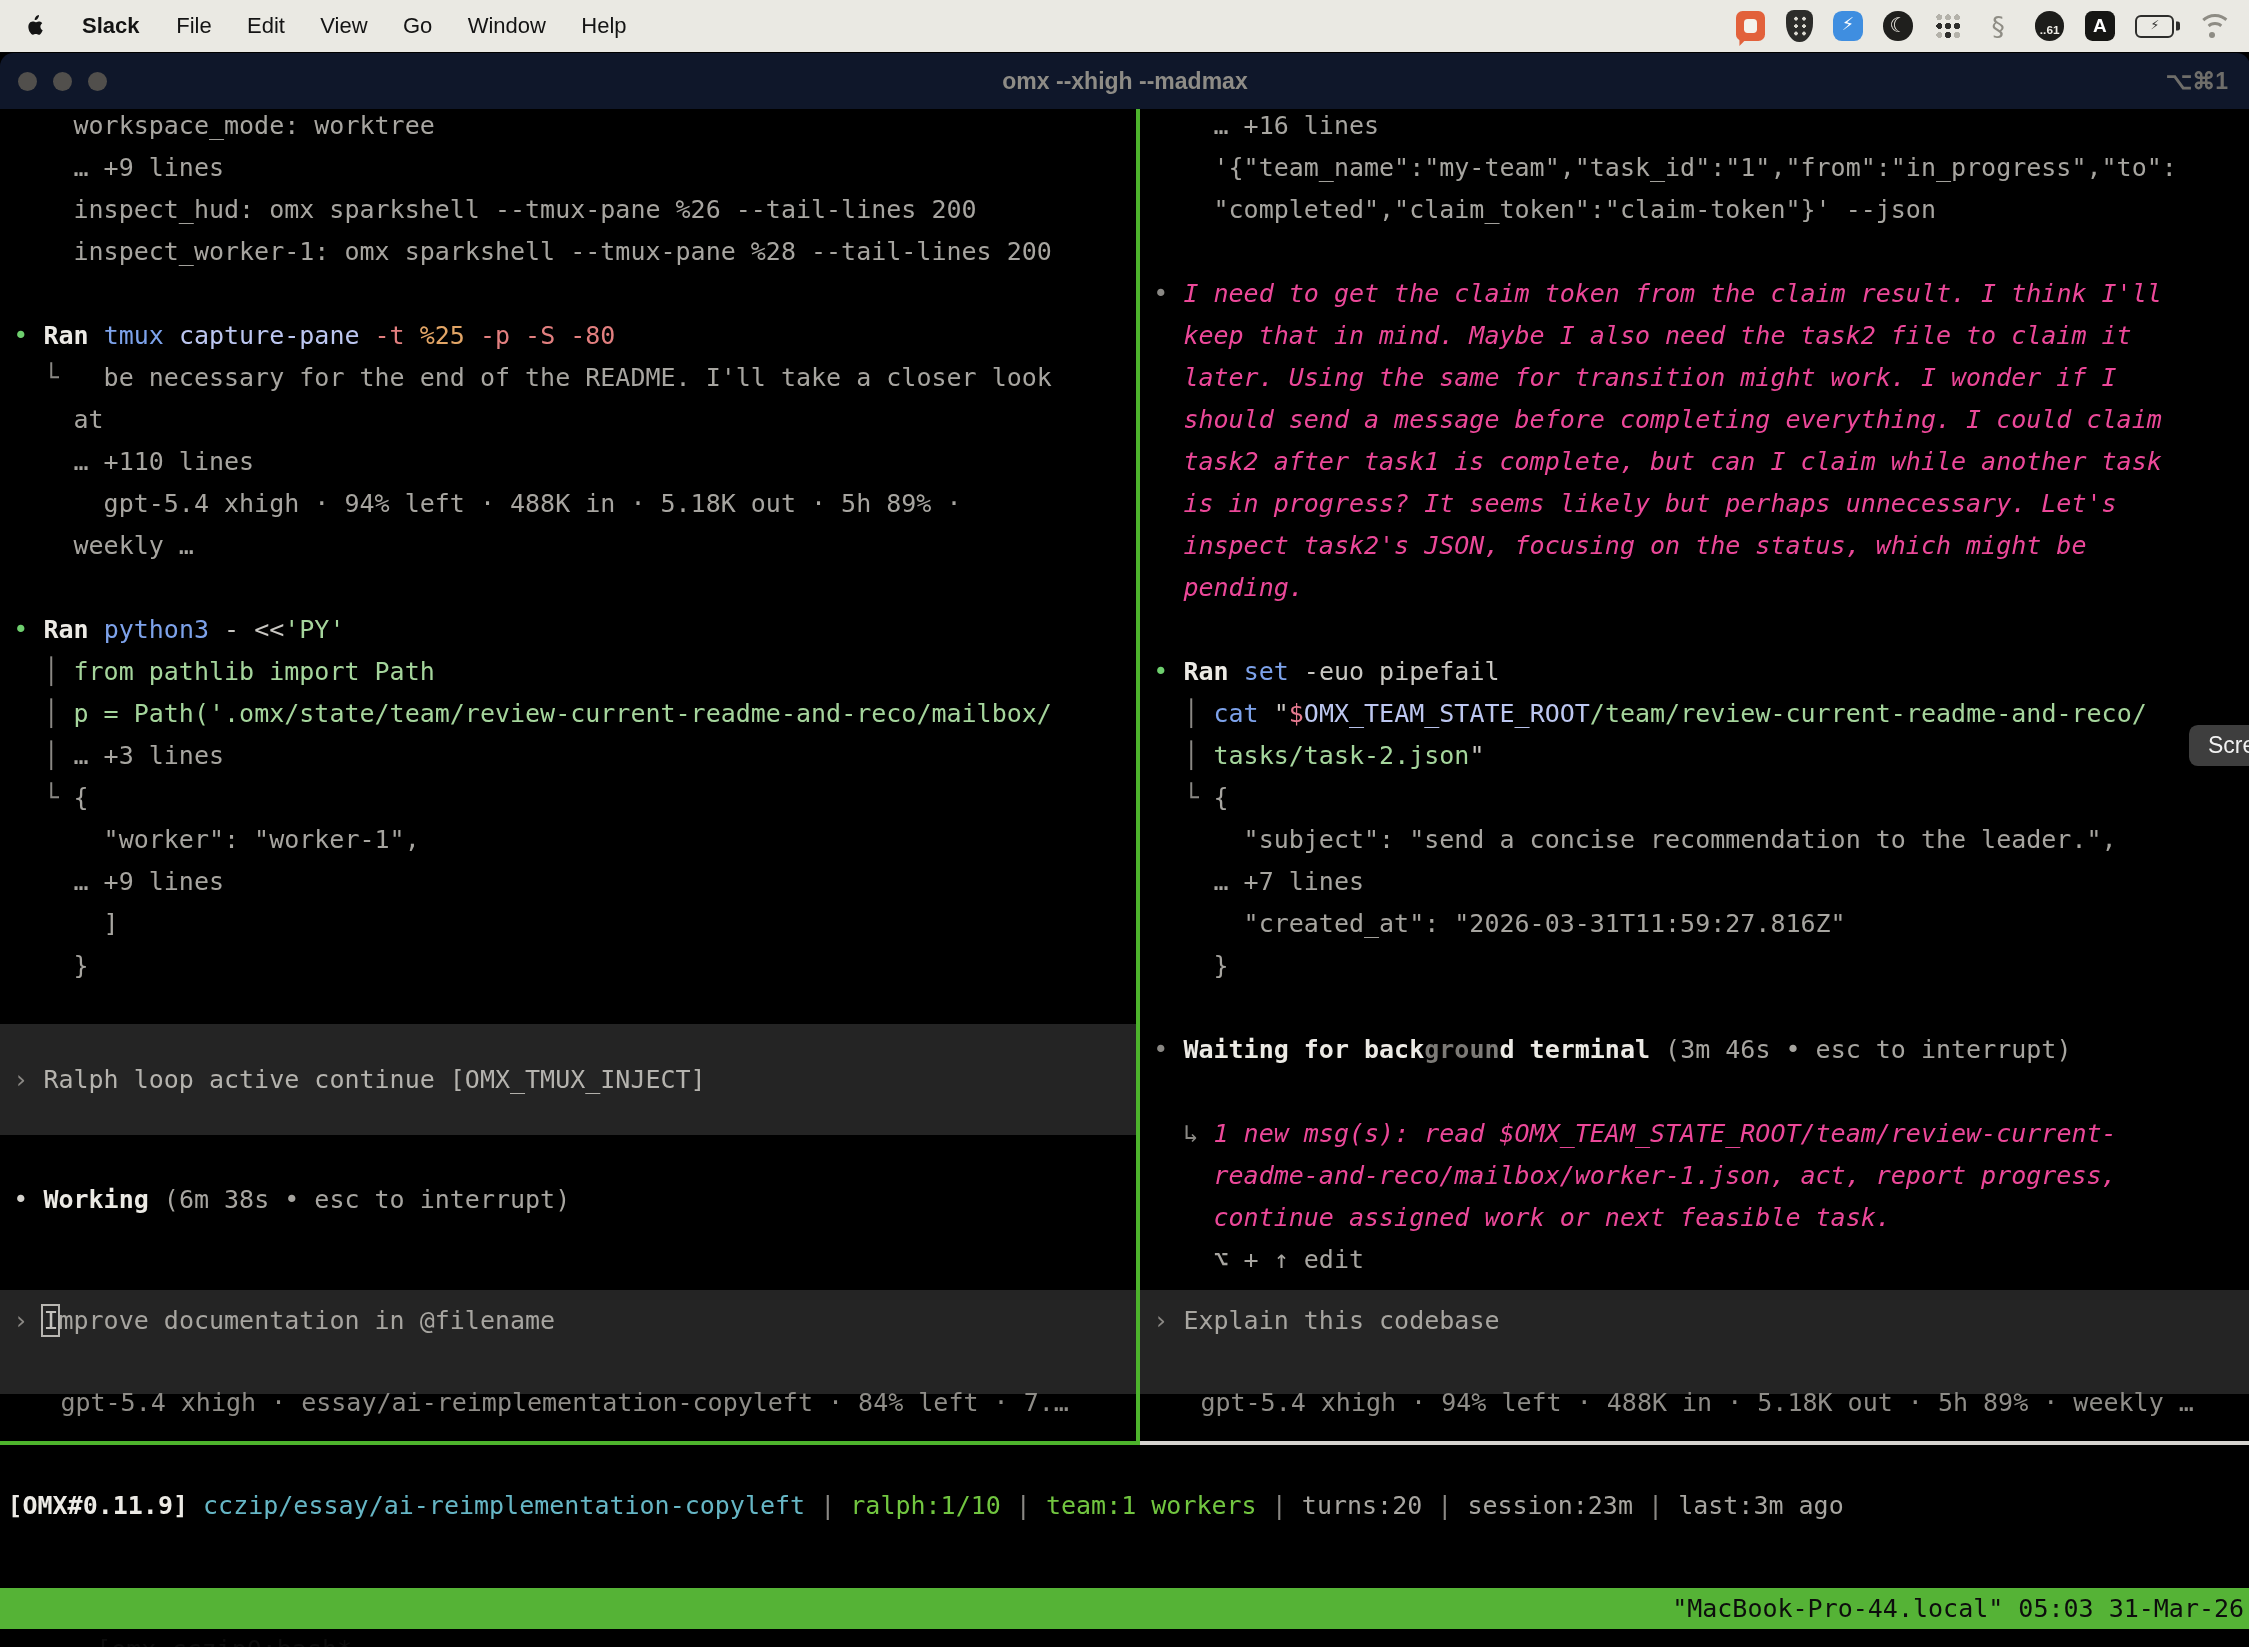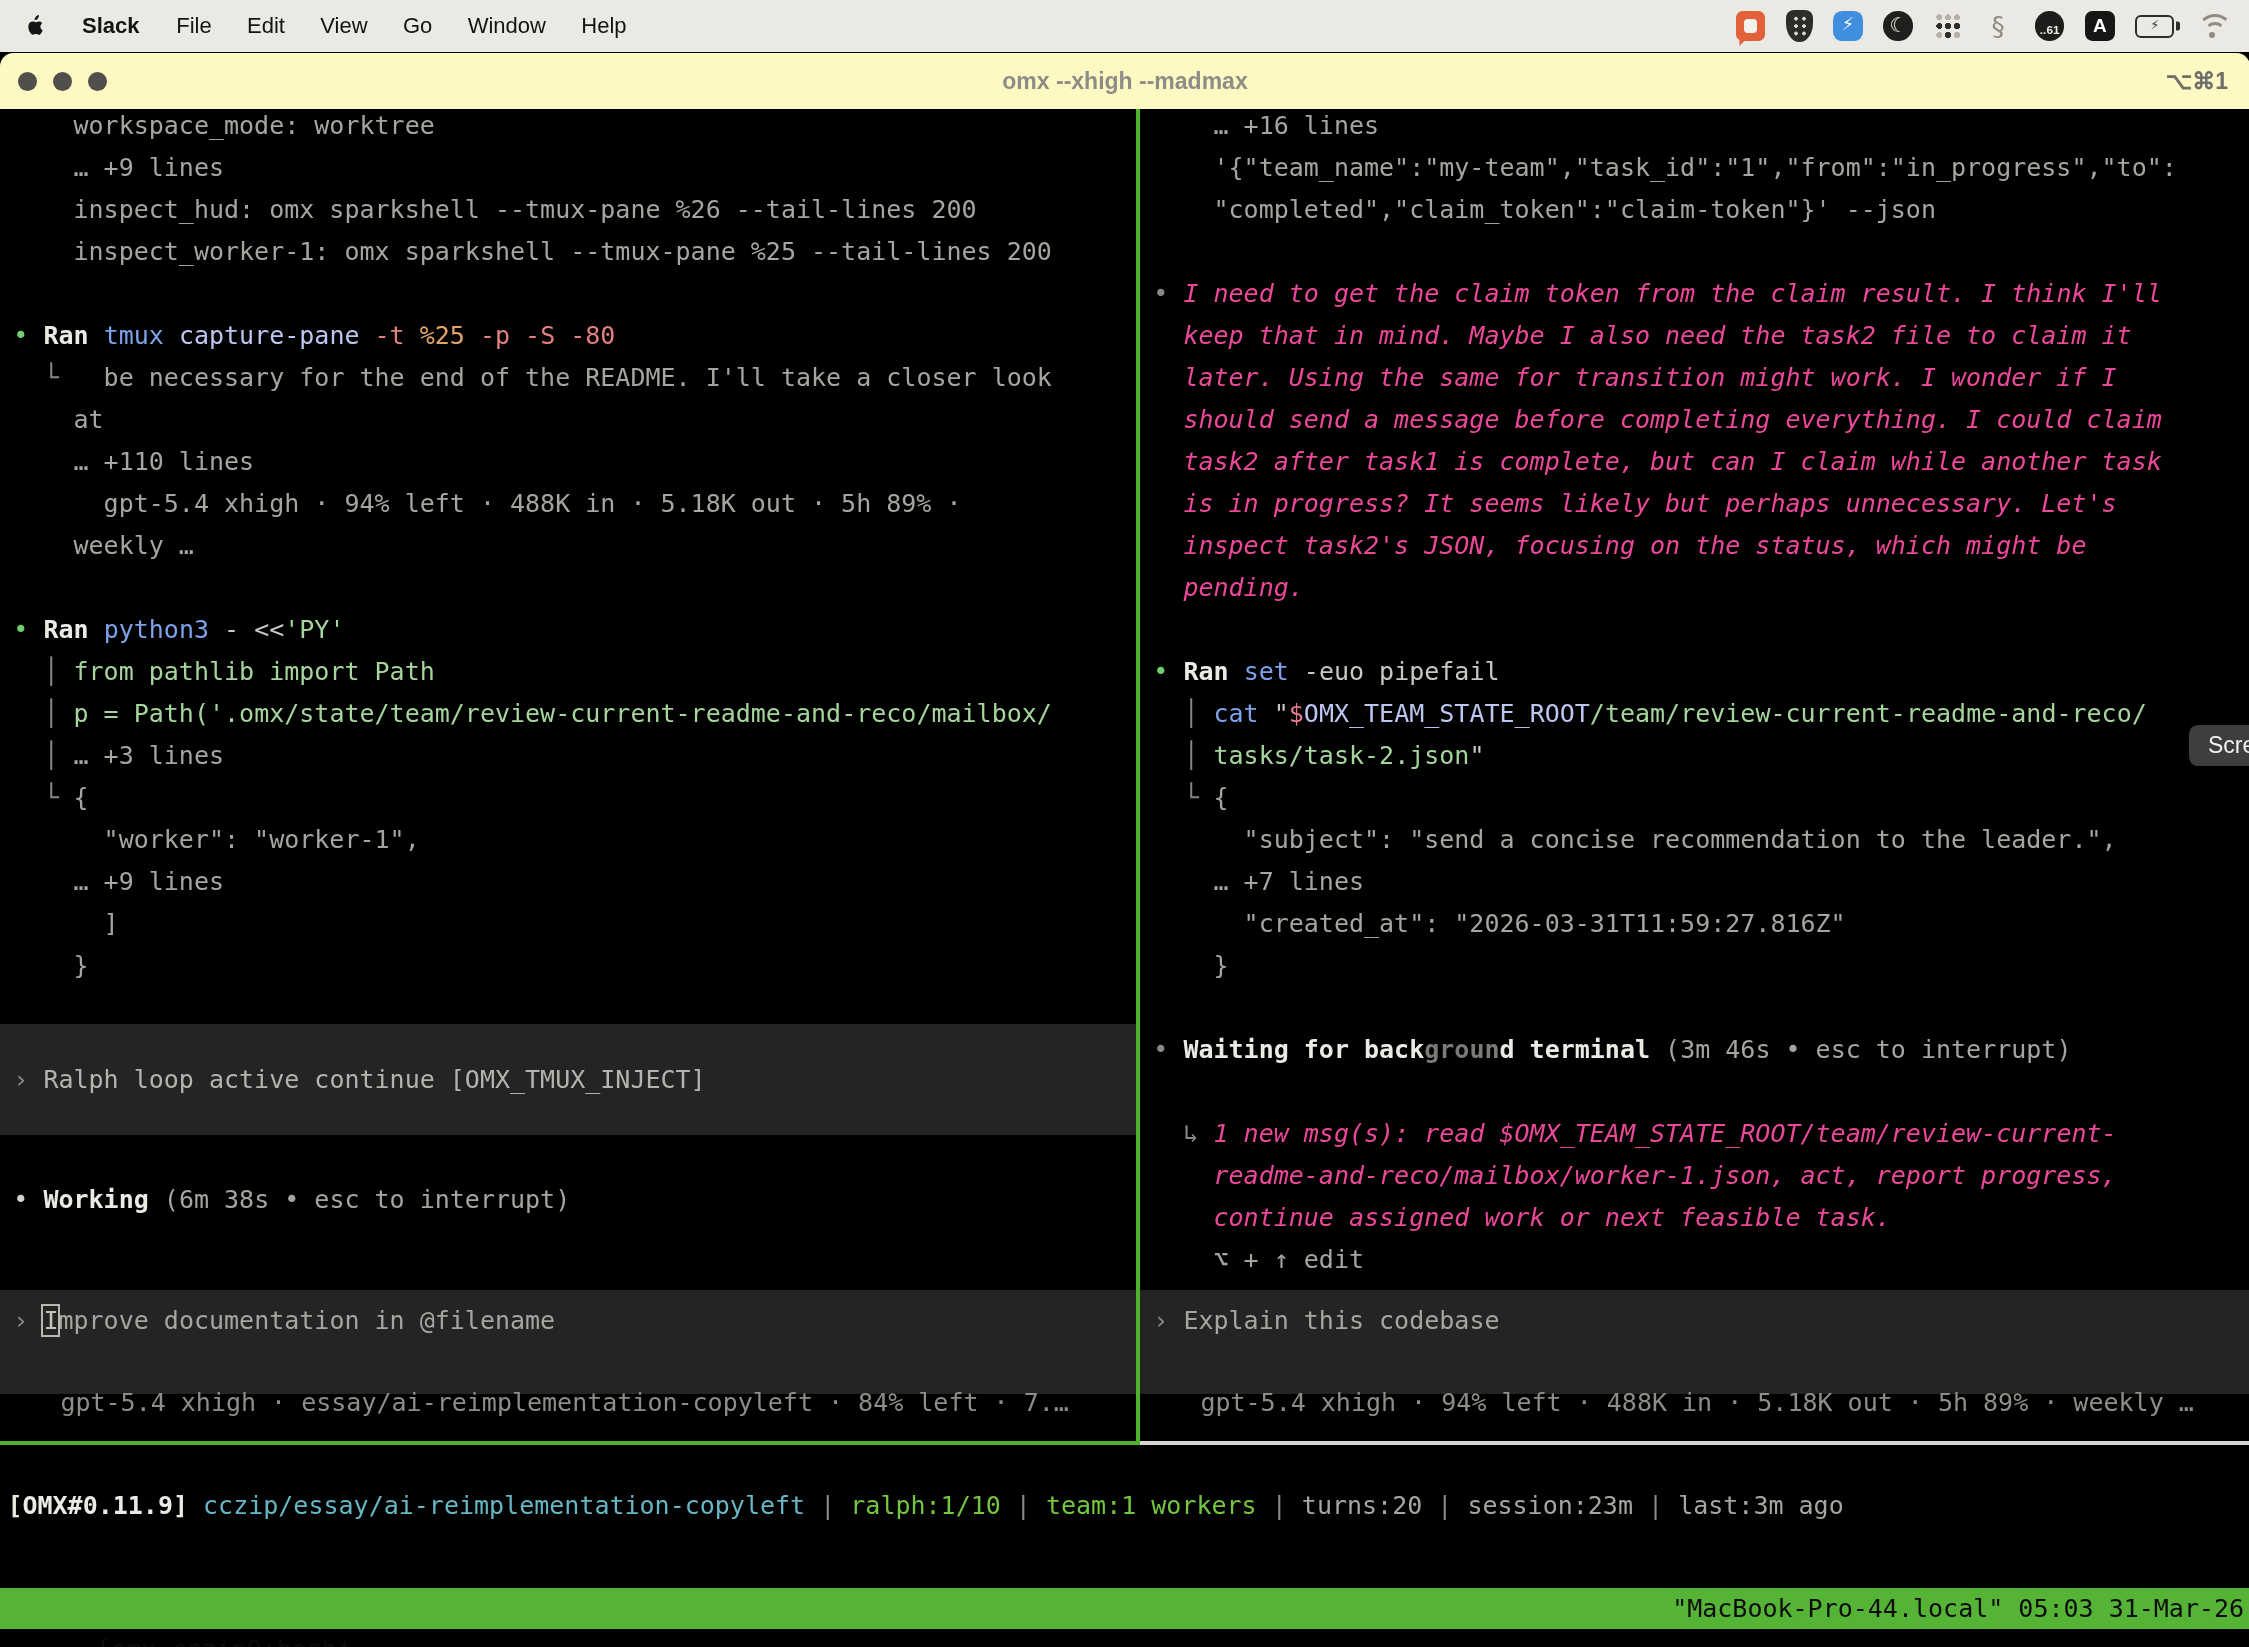--- a/index.html
+++ b/index.html
@@ -45,21 +45,21 @@
   .icon-battery::after{content:"";position:absolute;right:-7.4px;top:50%;transform:translateY(-50%);width:3.7px;height:8.9px;background:#2d2d2b;border-radius:0 2.2px 2.2px 0;}
   .icon-battery::before{content:"⚡";font-family:"DejaVu Sans",sans-serif;font-size:12.5px;color:#2d2d2b;position:absolute;left:0;right:0;top:0.7px;text-align:center;}
   .icon-wifi{width:34px;height:26.6px;}
   .icon-wifi::before{content:"";position:absolute;left:0.7px;top:1.5px;width:32px;height:32px;border:3.7px solid #8e8c84;border-radius:50%;clip-path:polygon(50% 50%,-15% -25%,115% -25%);}
   .icon-wifi::after{content:"";position:absolute;left:8.9px;top:9.6px;width:16px;height:16px;border:3.7px solid #8e8c84;border-radius:50%;clip-path:polygon(50% 50%,-15% -25%,115% -25%);}
   .icon-wifi b{position:absolute;left:14.4px;top:19px;width:5.9px;height:5.9px;border-radius:50%;background:#8e8c84;}
 
   
   .window{position:absolute;top:53px;left:0;width:2250px;height:1594px;background:#000;
     border-radius:13.3px 13.3px 10.3px 10.3px;overflow:hidden;}
-  .titlebar{position:relative;height:56px;background:#fef9c3;}
+  .titlebar{position:relative;height:56px;background:#0f172a;}
   .tl{position:absolute;top:18.5px;left:17.7px;display:flex;gap:16px;}
   .tl i{width:19px;height:19px;border-radius:50%;background:#514f4c;display:block;}
   .wtitle{position:absolute;left:0;right:0;top:0;height:56px;line-height:56px;text-align:center;
     color:#8e8c86;font-family:"Liberation Sans",sans-serif;font-size:23px;font-weight:bold;}
   .wshortcut{position:absolute;right:22px;top:0;height:56px;line-height:56px;
     color:#6f6e6a;font-family:"Liberation Sans",sans-serif;font-size:23px;font-weight:bold;}
 
   
   .term{position:absolute;top:56px;left:0;right:0;bottom:0;
     font-family:"DejaVu Sans Mono","DejaVu Sans",monospace;font-size:25px;color:#a7a5a0;}
@@ -171,21 +171,21 @@
     <div class="wtitle">omx --xhigh --madmax</div>
     <div class="wshortcut">⌥⌘1</div>
   </div>
 
   <div class="term">
     <div class="pane pleft">
       <div class="rows">
           <div class="trow"><span class="dim">    workspace_mode: worktree</span></div>
           <div class="trow"><span class="dim">    … +9 lines</span></div>
           <div class="trow"><span class="dim">    inspect_hud: omx sparkshell --tmux-pane %26 --tail-lines 200</span></div>
-          <div class="trow"><span class="dim">    inspect_worker-1: omx sparkshell --tmux-pane %25 --tail-lines 200</span></div>
+          <div class="trow"><span class="dim">    inspect_worker-1: omx sparkshell --tmux-pane %28 --tail-lines 200</span></div>
           <div class="trow"></div>
           <div class="trow"><span class="grn">• </span><span class="wht">Ran </span><span class="blu">tmux </span><span class="lav">capture-pane </span><span class="red">-t </span><span class="org">%25 </span><span class="red">-p -S -80</span></div>
           <div class="trow"><span class="dimm">  └   </span><span class="dim">be necessary for the end of the README. I'll take a closer look</span></div>
           <div class="trow"><span class="dim">    at</span></div>
           <div class="trow"><span class="dim">    … +110 lines</span></div>
           <div class="trow"><span class="dim">      gpt-5.4 xhigh · 94% left · 488K in · 5.18K out · 5h 89% ·</span></div>
           <div class="trow"><span class="dim">    weekly …</span></div>
           <div class="trow"></div>
           <div class="trow"><span class="grn">• </span><span class="wht">Ran </span><span class="blu">python3 </span><span class="dim2">- &lt;&lt;</span><span class="str">'PY'</span></div>
           <div class="trow"><span class="dimm">  │ </span><span class="str">from pathlib import Path</span></div>

